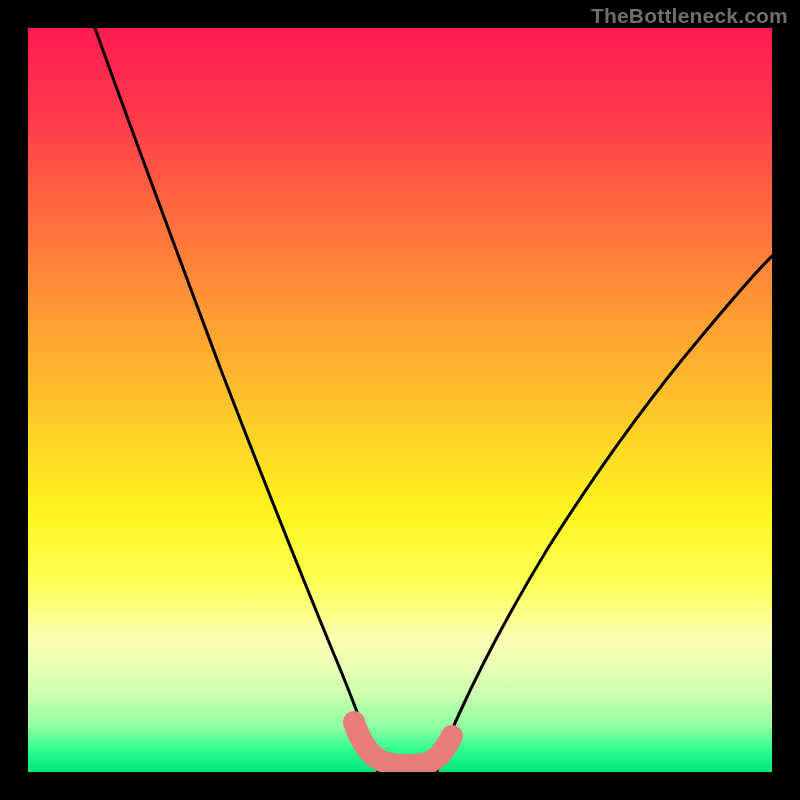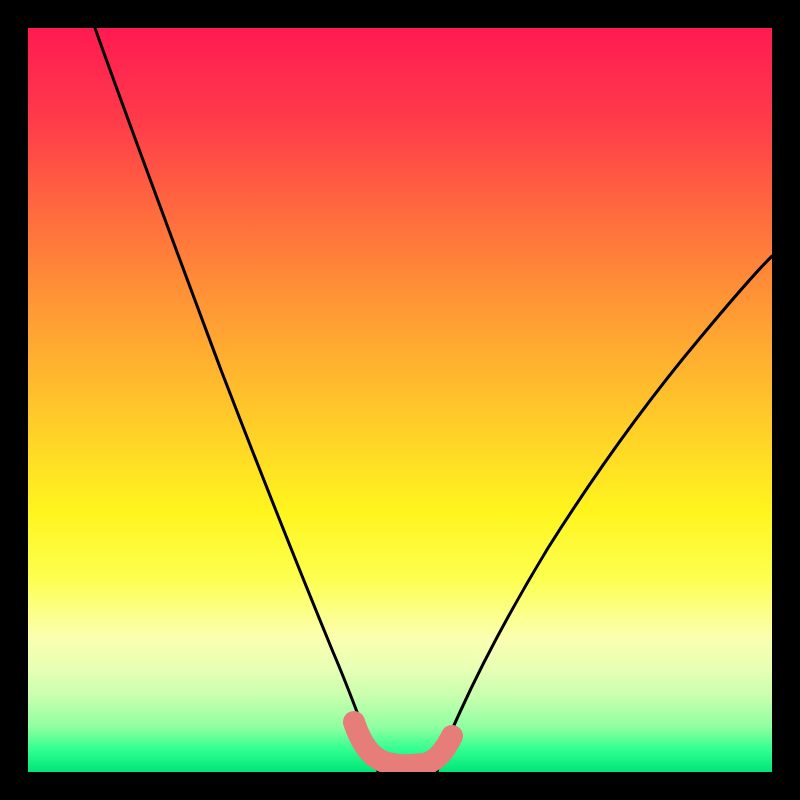--- a/index.html
+++ b/index.html
@@ -84,13 +84,14 @@
                C 568 444, 620 372, 672 310
                C 702 274, 726 246, 744 228" fill="none" stroke="#000" stroke-width="3" stroke-linecap="round"></path>
 
       <path d="M 326 694
                C 332 712, 340 726, 352 732
                C 364 738, 380 738, 396 736
                C 408 734, 416 724, 424 708" fill="none" stroke="#e77d79" stroke-width="22" stroke-linecap="round" stroke-linejoin="round"></path>
     </svg>
   </div>
 
+  <div class="watermark">TheBottleneck.com</div>
 </div>
 
 </body></html>

